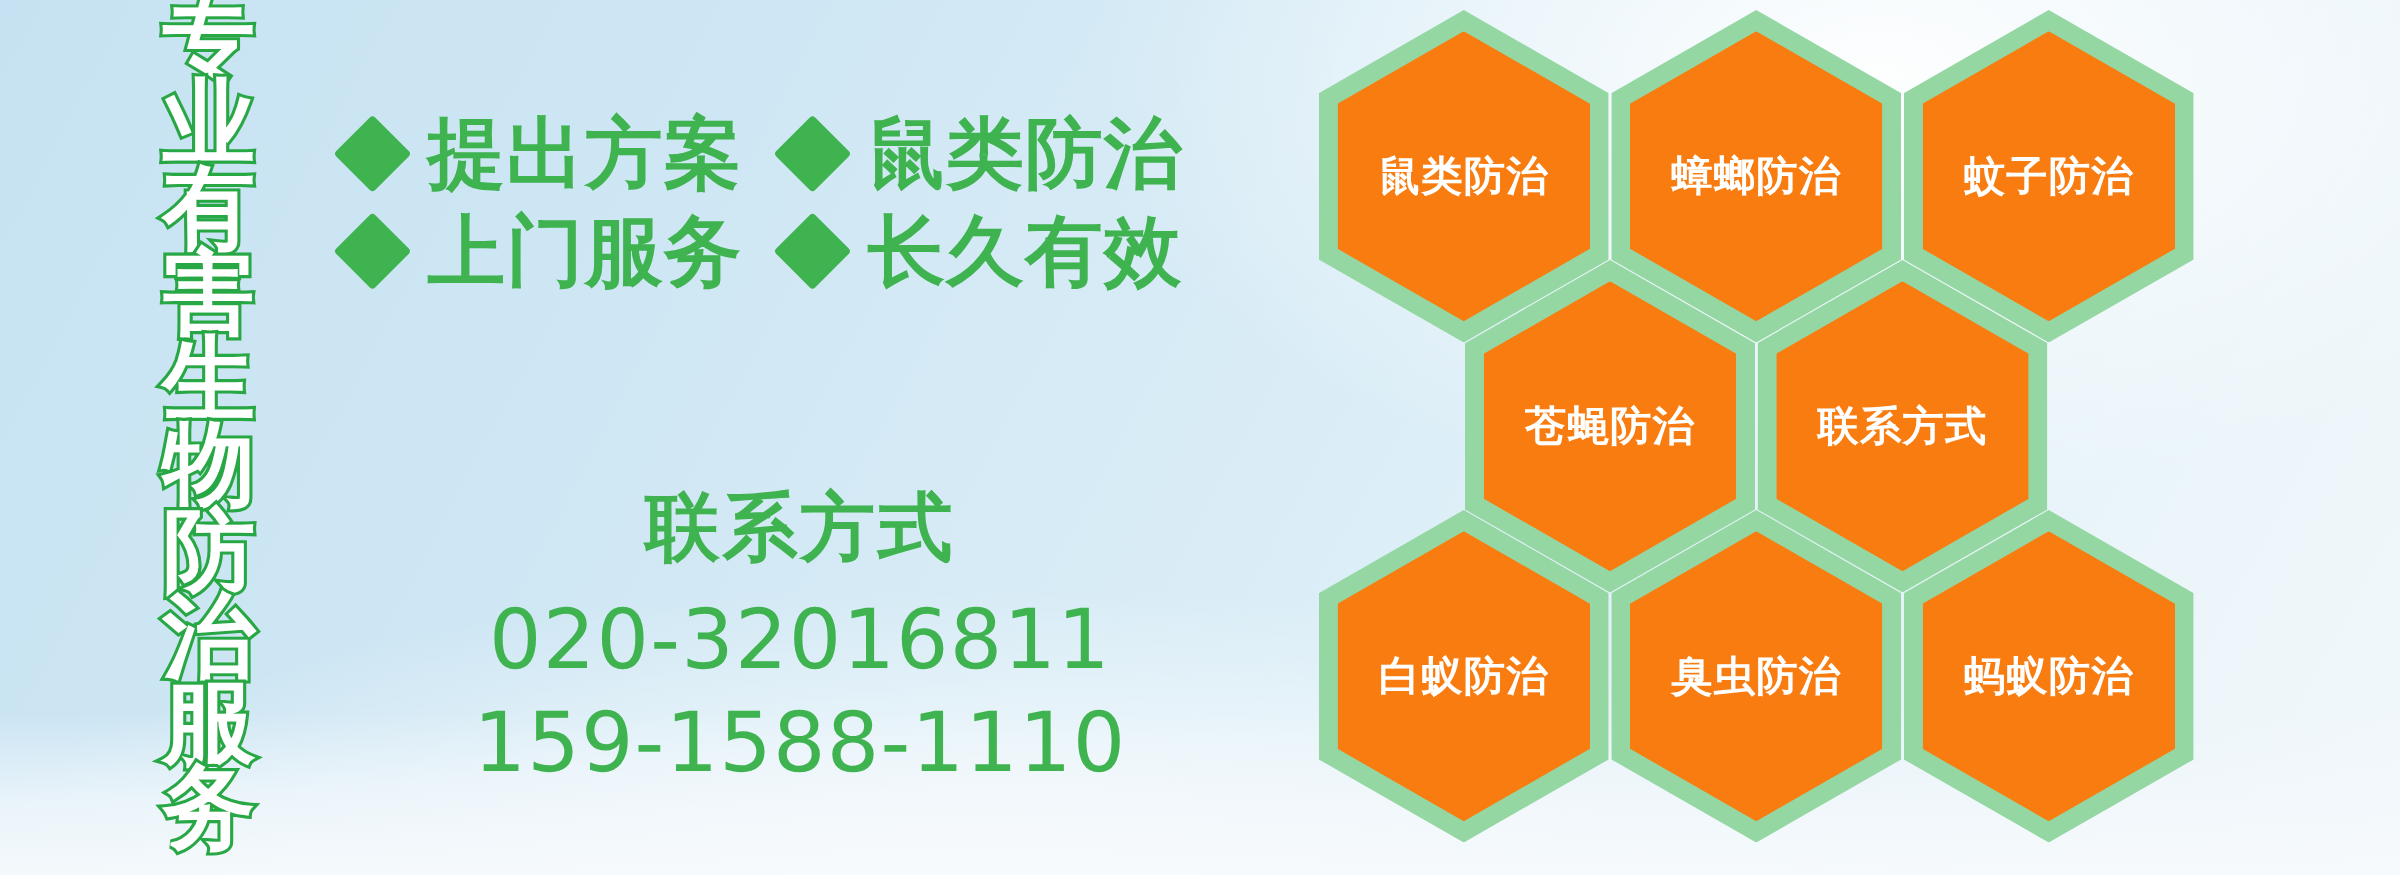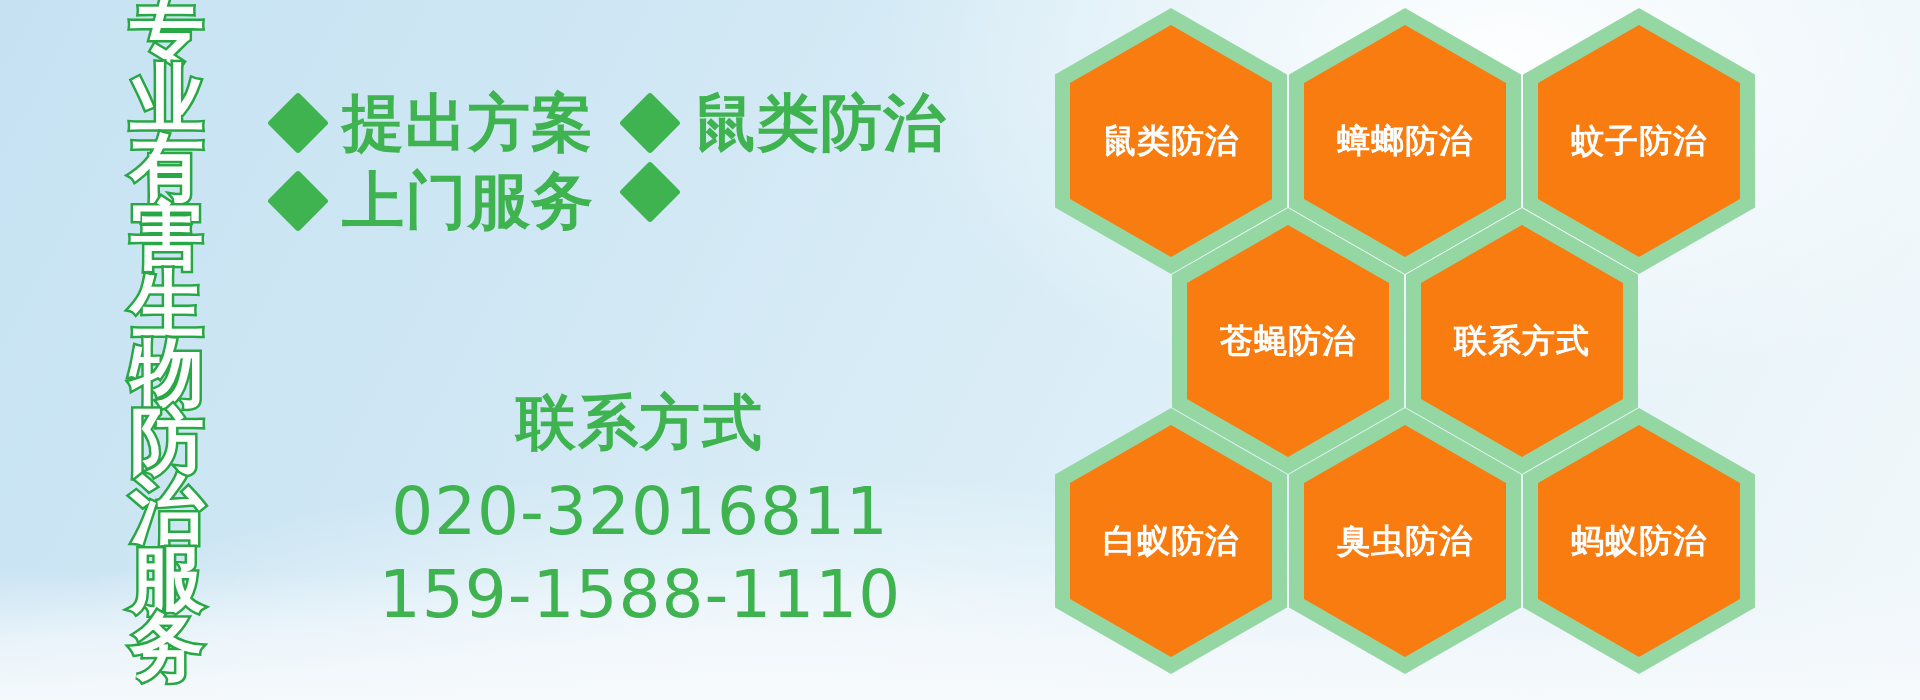--- a/index.html
+++ b/index.html
@@ -151,20 +151,21 @@
         <span class="flabel">鼠类防治</span>
       </div>
     </div>
     <div class="frow">
       <div class="fitem">
         <span class="diamond"></span>
         <span class="flabel">上门服务</span>
       </div>
       <div class="fitem">
         <span class="diamond"></span>
+        <span class="flabel">长久有效</span>
       </div>
     </div>
   </div>
 
   <div class="contact">
     <div class="contact-title">联系方式</div>
     <div class="phone">020-32016811</div>
     <div class="phone">159-1588-1110</div>
   </div>
 

